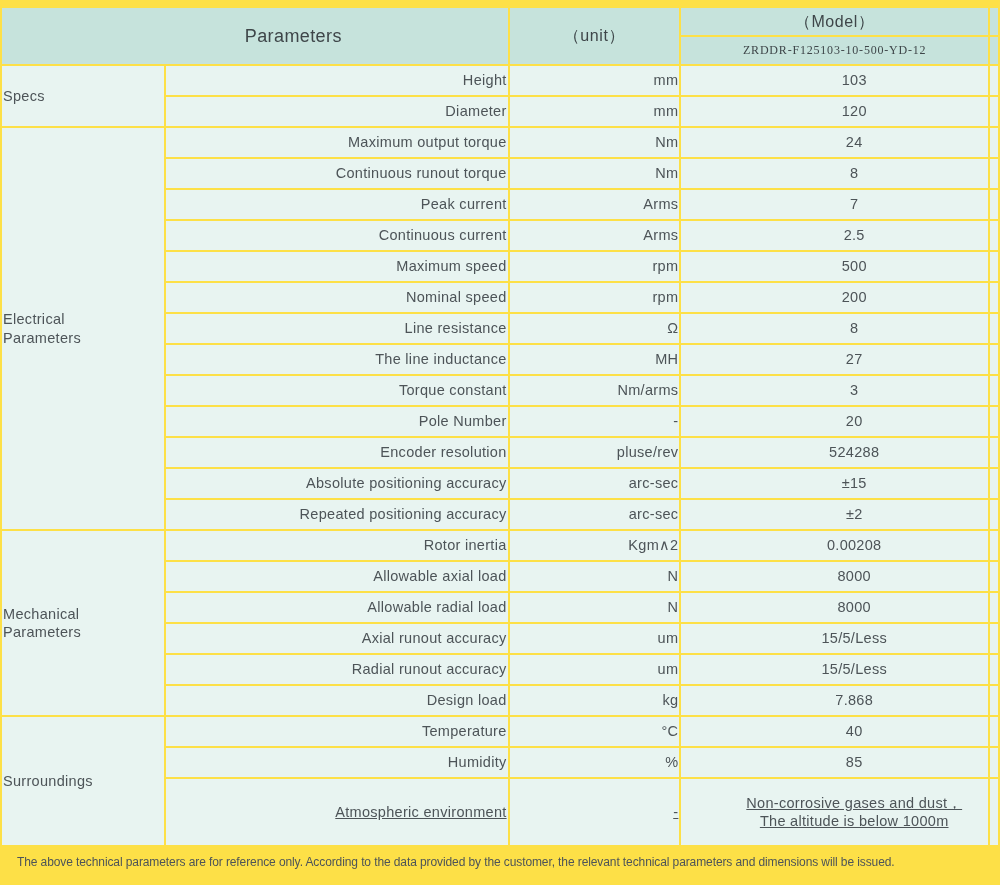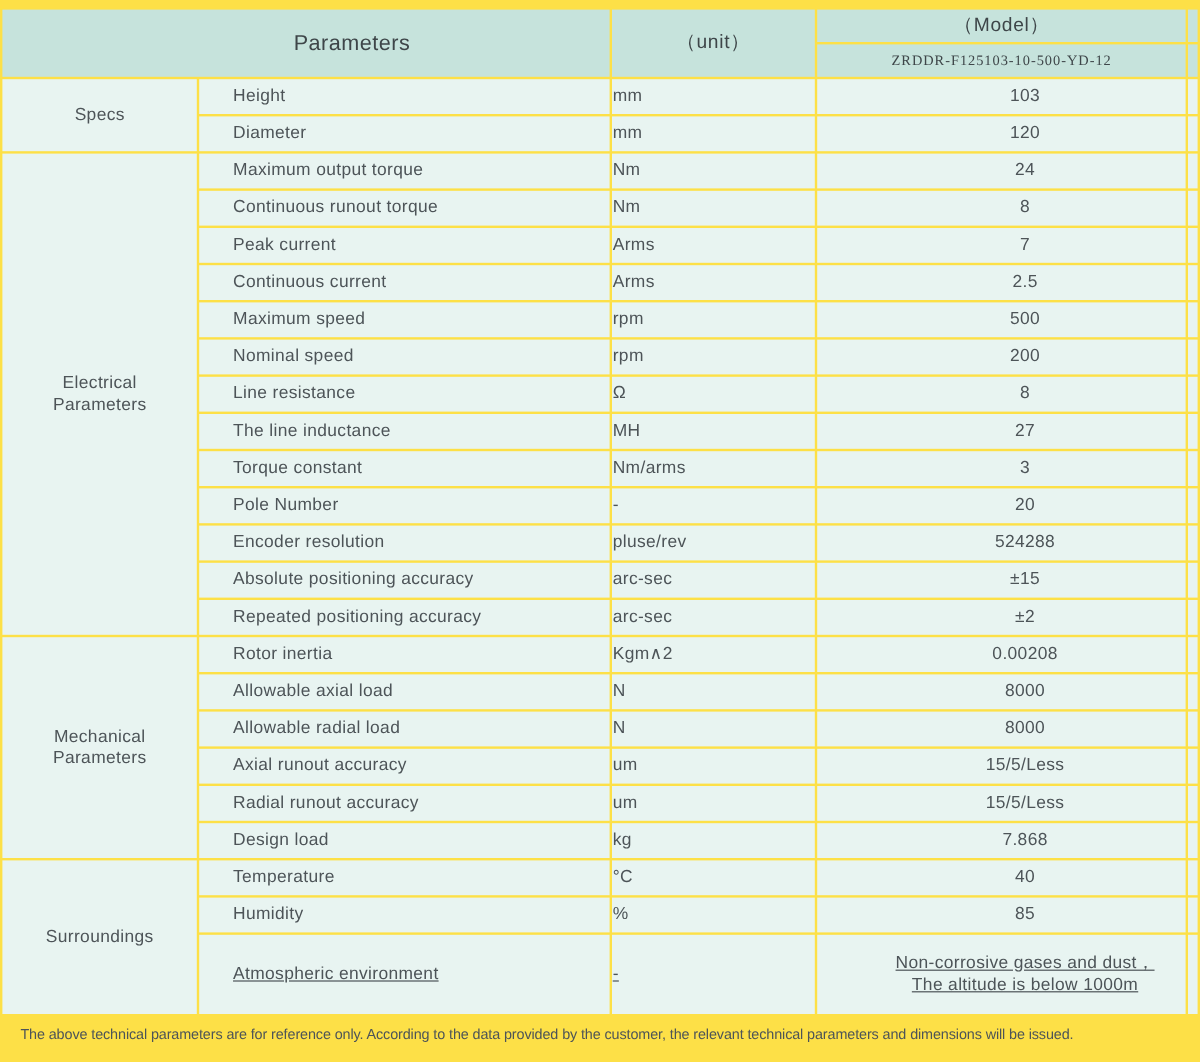--- a/index.html
+++ b/index.html
@@ -51,29 +51,29 @@
   .unit-header, .model-header {
     font-size: 16px;
     letter-spacing: 0.6px;
   }
   .model-number {
     font-size: 12px;
     letter-spacing: 0.8px;
     font-family: Liberation Serif, serif;
   }
   .section-cell {
-    text-align: center;
+    text-align: left;
     white-space: pre-line;
     margin-left: 48px;
   }
   .param-cell {
-    text-align: left;
+    text-align: right;
     padding-left: 28px;
   }
-  .unit-cell { text-align: left; }
+  .unit-cell { text-align: right; }
   .value-cell {
     text-align: center;
     white-space: pre-line;
     padding-left: 40px;
   }
   .sliver-cell { padding: 0; }
   .footnote {
     margin-top: 8px;
     padding-left: 17px;
     font-size: 12px;

